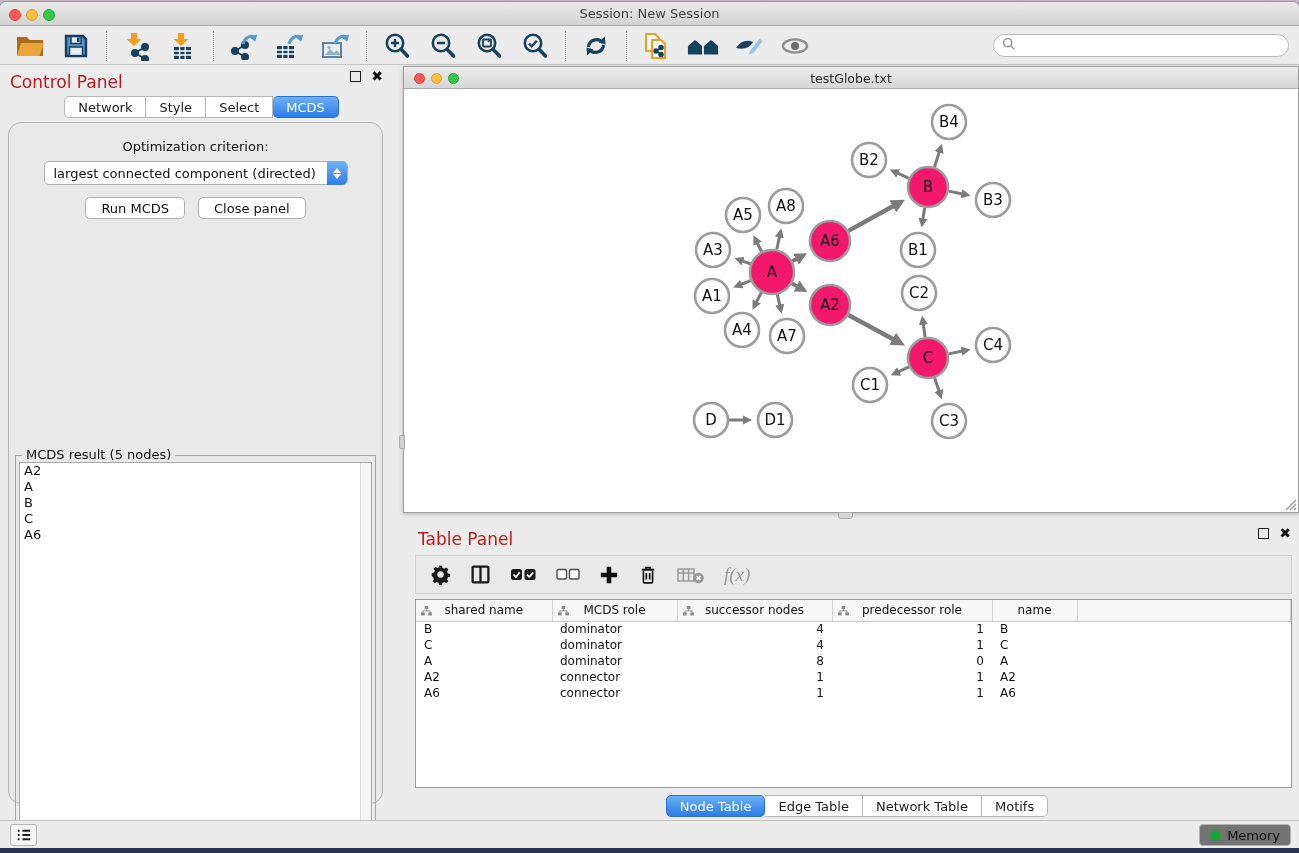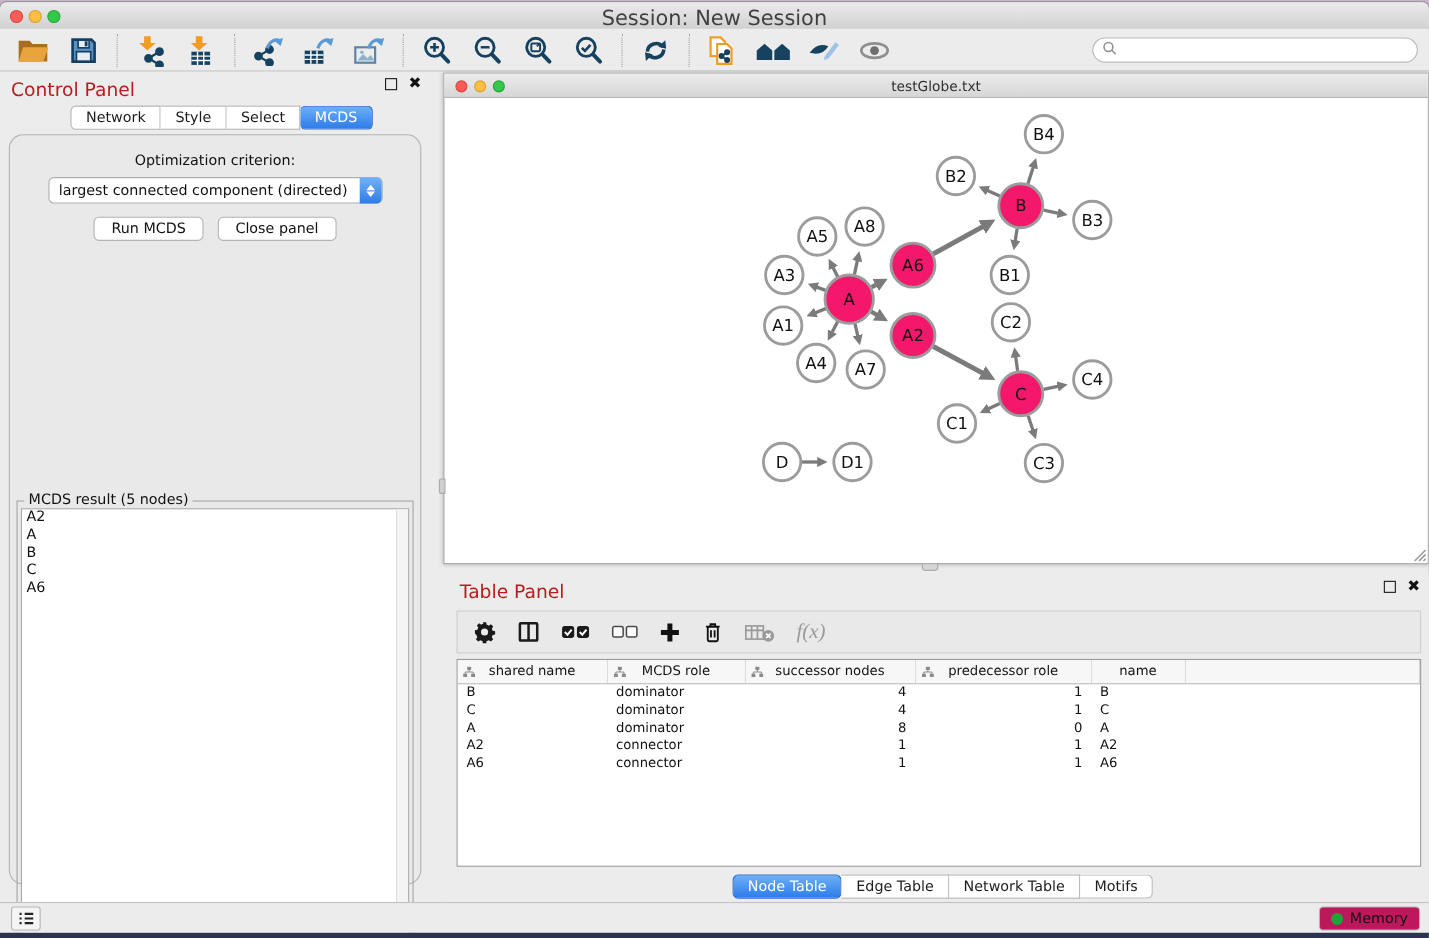--- a/index.html
+++ b/index.html
@@ -3,21 +3,21 @@
 <meta charset="utf-8">
 <style>
   * { margin:0; padding:0; box-sizing:border-box; }
   html,body { width:1299px; height:853px; }
   body { font-family:"DejaVu Sans","Liberation Sans",sans-serif; background:#c9b3c9; overflow:hidden; }
   .screen { position:relative; width:1299px; height:853px; }
 
   
   .mainwin { position:absolute; left:0; top:2px; width:1299px; height:846px; background:#ececec; border-radius:6px 6px 0 0; box-shadow:0 0 0 1px #9a9a9a; overflow:hidden; }
   .titlebar { position:absolute; left:0; top:0; width:100%; height:24px; background:linear-gradient(#ebebeb,#d2d2d2); border-bottom:1px solid #a8a8a8; border-radius:6px 6px 0 0; }
-  .titlebar .title { position:absolute; left:0; right:0; top:4px; text-align:center; font-size:19px; color:#3f3f3f; }
+  .titlebar .title { position:absolute; left:0; right:0; top:4px; text-align:center; font-size:13px; color:#3f3f3f; }
   .tl { position:absolute; top:6.5px; width:12px; height:12px; border-radius:50%; }
   .tl.r { left:9px;  background:#fc5b57; border:1px solid #d84740; }
   .tl.y { left:26px; background:#fdbe41; border:1px solid #d9a133; }
   .tl.g { left:43px; background:#34c84a; border:1px solid #27a53a; }
 
   
   .toolbar { position:absolute; left:0; top:25px; width:100%; height:38px; display:flex; align-items:center; background:#ececec; border-bottom:1px solid #c6c6c6; }
   .tb-group { display:flex; align-items:center; gap:14px; padding:0 14px; }
   .tb-sep { width:0; height:30px; border-left:1px dotted #9f9f9f; }
   .tb-icon { width:32px; height:30px; display:flex; align-items:center; justify-content:center; cursor:default; }
@@ -77,21 +77,21 @@
   table.ntable { border-collapse:collapse; table-layout:fixed; width:100%; font-size:12px; color:#111; }
   table.ntable th { position:relative; height:21px; font-weight:normal; font-size:12px; background:#f7f7f7; border-bottom:1px solid #c9c9c9; border-right:1px solid #d4d4d4; }
   table.ntable th .hicon { position:absolute; left:5px; top:5px; }
   table.ntable td { height:16px; padding:0 8px; white-space:nowrap; }
   td.num { text-align:right; padding-right:16px; }
   .tp-tabs { position:absolute; left:0; right:0; top:269px; display:flex; justify-content:center; }
 
   
   .statusbar { position:absolute; left:0; bottom:0; width:100%; height:28px; background:#ececec; border-top:1px solid #c2c2c2; }
   .sb-left { position:absolute; left:10px; top:3px; width:27px; height:22px; background:#f5f5f5; border:1px solid #b5b5b5; border-radius:3px; display:flex; align-items:center; justify-content:center; }
-  .sb-mem { position:absolute; right:8px; top:3px; height:22px; padding:0 10px; background:#be185d; border:1px solid #b3b3b3; border-radius:4px; display:flex; align-items:center; gap:6px; font-size:13px; color:#111; }
+  .sb-mem { position:absolute; right:8px; top:3px; height:22px; padding:0 10px; background:#737373; border:1px solid #b3b3b3; border-radius:4px; display:flex; align-items:center; gap:6px; font-size:13px; color:#111; }
   .mem-dot { width:11px; height:11px; border-radius:50%; background:#1ea33b; }
   .bottomstrip { position:absolute; left:0; bottom:0; width:100%; height:5px; background:#2a3450; }
 </style>
 </head>
 <body>
 
 <div class="screen">
   <div class="mainwin">
 
     <div class="titlebar">

